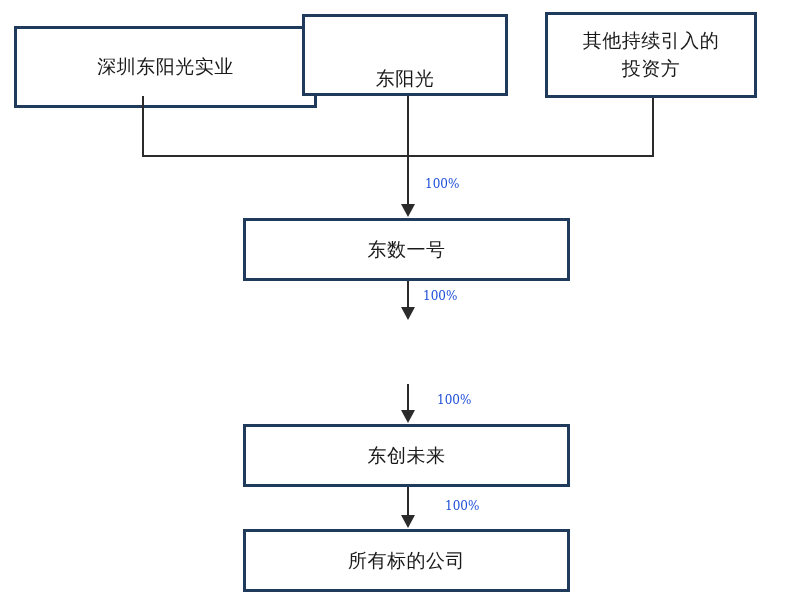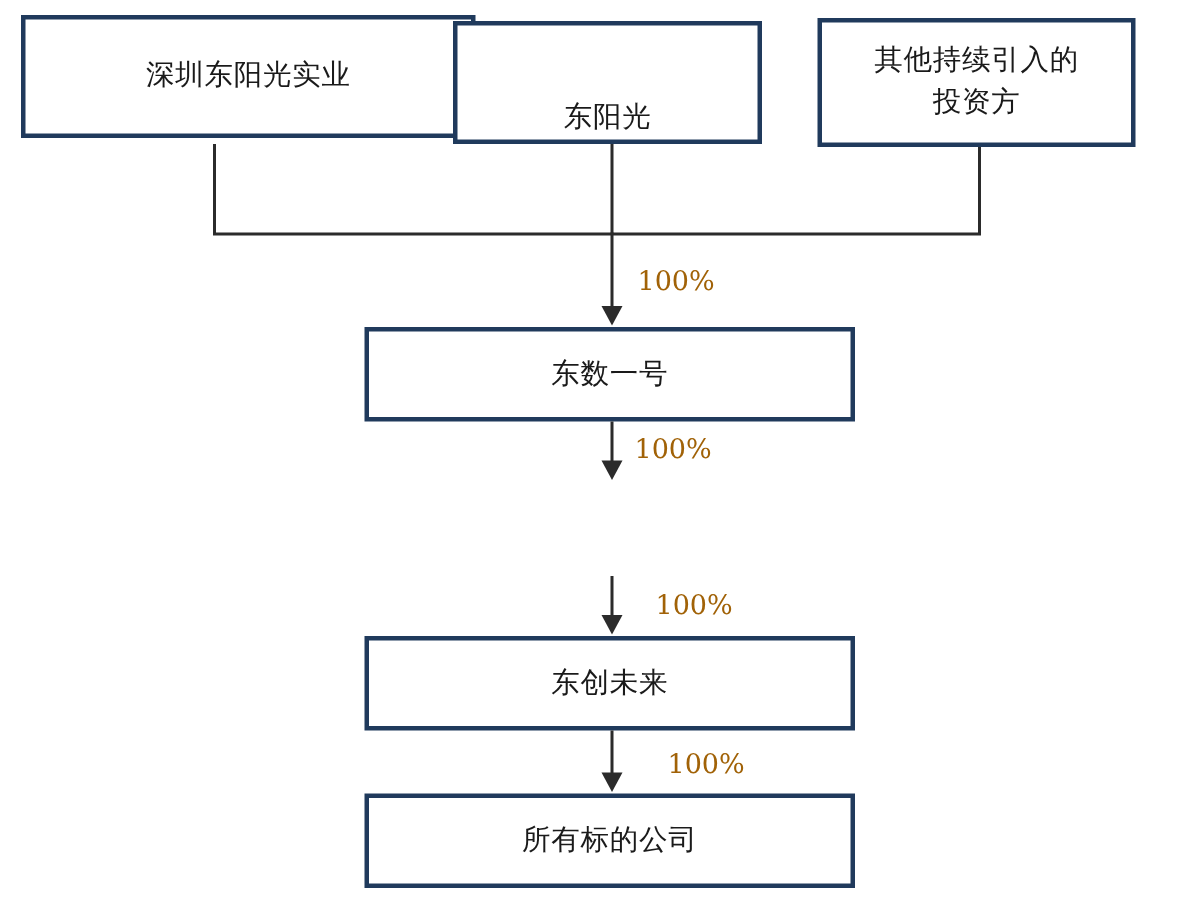--- a/index.html
+++ b/index.html
@@ -42,32 +42,32 @@
   .arrow-head {
     position: absolute;
     width: 0;
     height: 0;
     border-left: 7px solid transparent;
     border-right: 7px solid transparent;
     border-top: 13px solid #2b2b2b;
   }
   .edge-label {
     position: absolute;
-    color: #a16207;
-    font-size: 18px;
+    color: #1d4ed8;
+    font-size: 12px;
     white-space: nowrap;
     font-family: "DejaVu Serif", "Liberation Serif", serif;
   }
 </style>
 </head>
 <body>
 
 <div id="canvas">
 
-  <div class="node" style="left:14px; top:10px; width:303px; height:82px;">
+  <div class="node" style="left:14px; top:26px; width:303px; height:82px;">
     <span class="node-label">深圳东阳光实业</span>
   </div>
 
   <div class="node" style="left:302px; top:14px; width:206px; height:82px;align-items:flex-end;">
     <span class="node-label">东阳光</span>
   </div>
 
   <div class="node" style="left:545px; top:12px; width:212px; height:86px;">
     <span class="node-label">其他持续引入的
 投资方</span>

